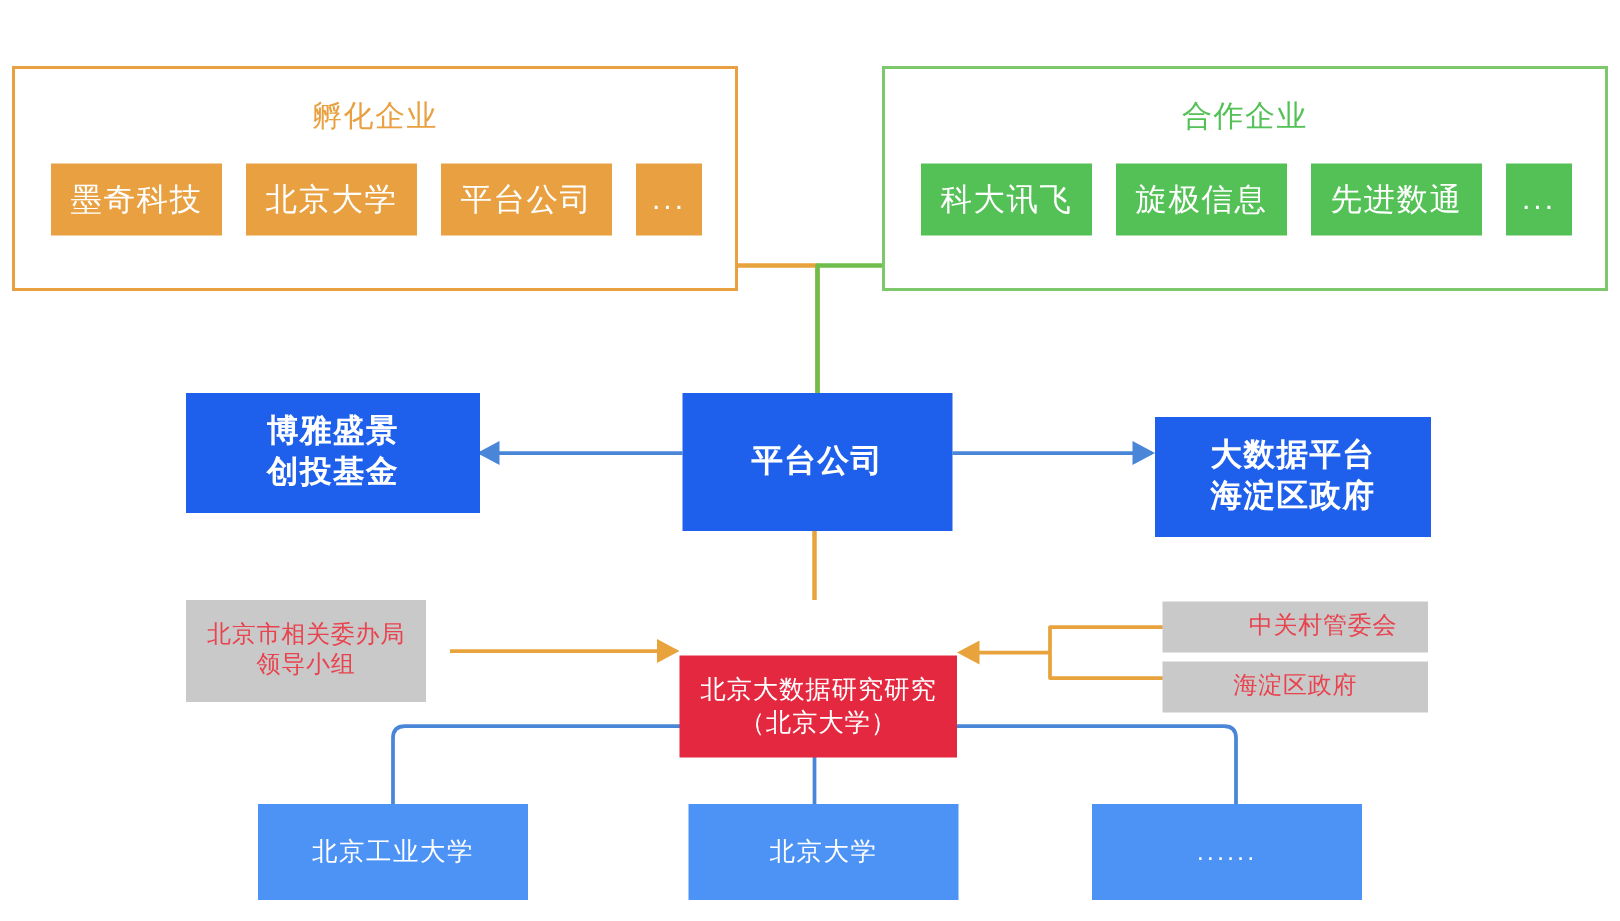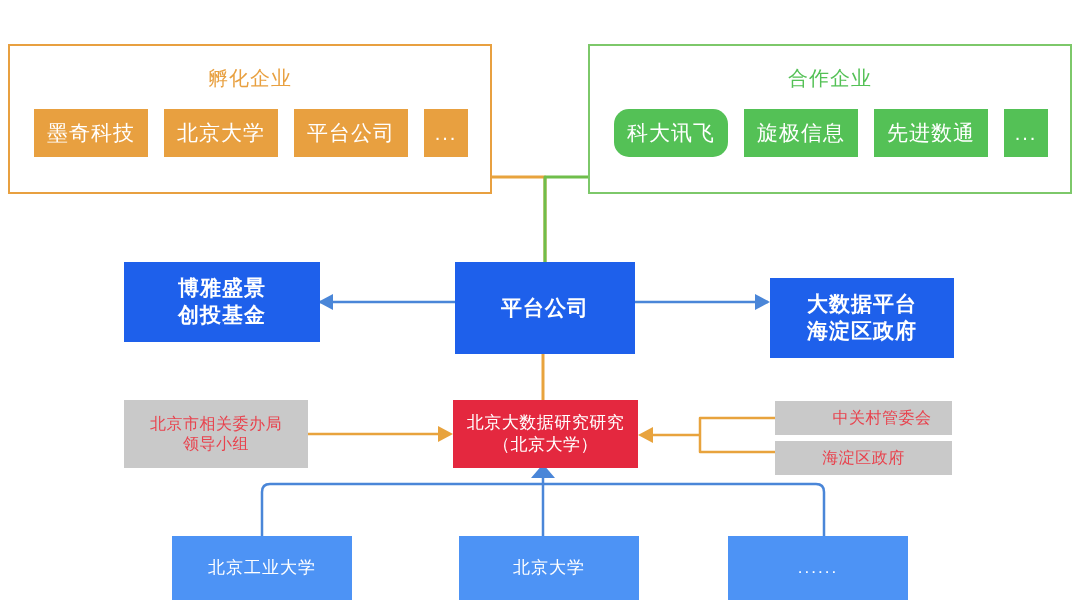--- a/index.html
+++ b/index.html
@@ -91,20 +91,21 @@
     color: #ffffff;
     font-size: 21px;
     font-weight: bold;
     letter-spacing: 1px;
   }
   .node-red {
     background: #E4283F;
     color: #ffffff;
     font-size: 17px;
     letter-spacing: 0.5px;
+    margin-top: 37px;
   }
   .node-gray {
     background: #C9C9C9;
     color: #E8434E;
     font-size: 16px;
     letter-spacing: 0.5px;
   }
   .node-lightblue {
     background: #4D93F5;
     color: #ffffff;
@@ -185,42 +186,42 @@
       <div class="chip" style="background:#E8A040; width:116px;">墨奇科技</div>
       <div class="chip" style="background:#E8A040; width:120px;">北京大学</div>
       <div class="chip" style="background:#E8A040; width:119px;">平台公司</div>
       <div class="chip ellipsis" style="background:#E8A040; width:44px;">...</div>
     </div>
   </div>
 
   <div class="group-panel" style="left:588px; top:8px; width:484px; height:150px; border-color:#7DC86A;">
     <div class="group-title" style="color:#54C156;">合作企业</div>
     <div class="chip-row">
-      <div class="chip" style="background:#54C156; width:116px;border-radius:15px;">科大讯飞</div>
+      <div class="chip" style="background:#54C156; width:116px;">科大讯飞</div>
       <div class="chip" style="background:#54C156; width:120px;">旋极信息</div>
       <div class="chip" style="background:#54C156; width:119px;">先进数通</div>
       <div class="chip ellipsis" style="background:#54C156; width:44px;">...</div>
     </div>
   </div>
 
   <div class="node node-blue" style="left:124px; top:262px; width:196px; height:80px;">
     <span>博雅盛景</span>
     <span class="line2">创投基金</span>
   </div>
 
   <div class="node node-blue" style="left:455px; top:262px; width:180px; height:92px;">
     <span>平台公司</span>
   </div>
 
   <div class="node node-blue" style="left:770px; top:278px; width:184px; height:80px;">
     <span>大数据平台</span>
     <span class="line2">海淀区政府</span>
   </div>
 
-  <div class="node node-gray" style="left:124px; top:400px; width:184px; height:68px;">
+  <div class="node node-gray" style="left:124px; top:400px; width:160px; height:68px;">
     <span>北京市相关委办局</span>
     <span class="line2">领导小组</span>
   </div>
 
   <div class="node node-red" style="left:453px; top:400px; width:185px; height:68px;">
     <span>北京大数据研究研究</span>
     <span class="line2">（北京大学）</span>
   </div>
 
   <div class="node node-gray" style="left:775px; top:401px; width:177px; height:34px;padding-left:37px;">

